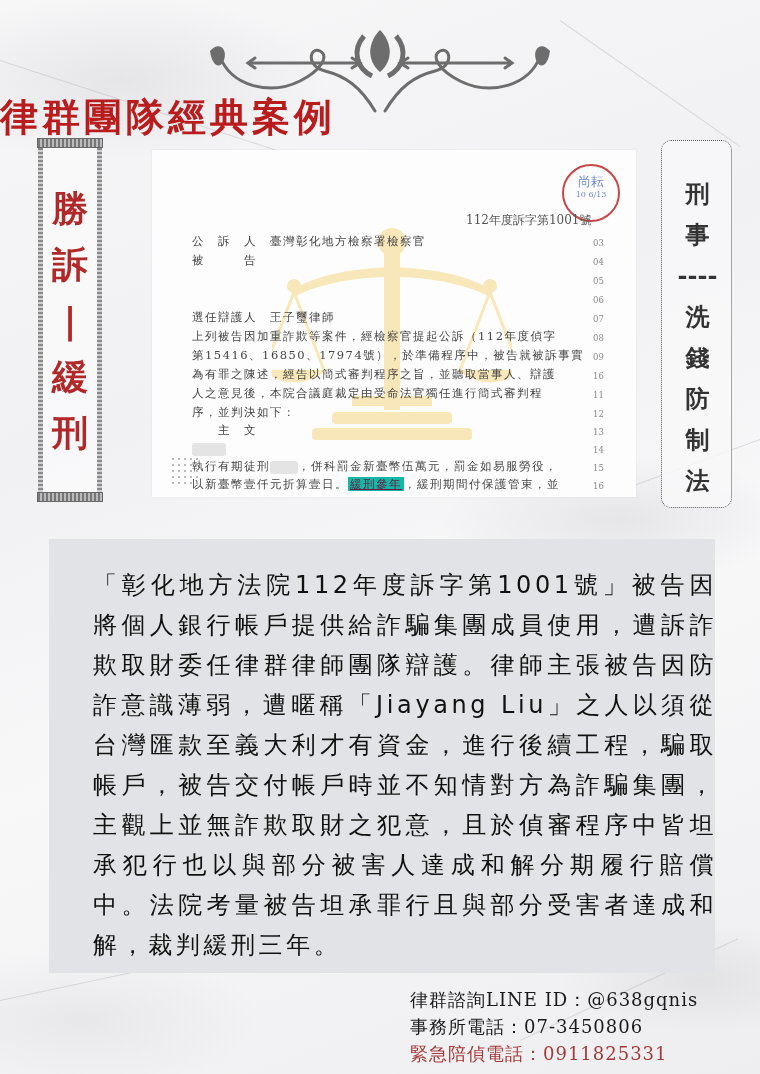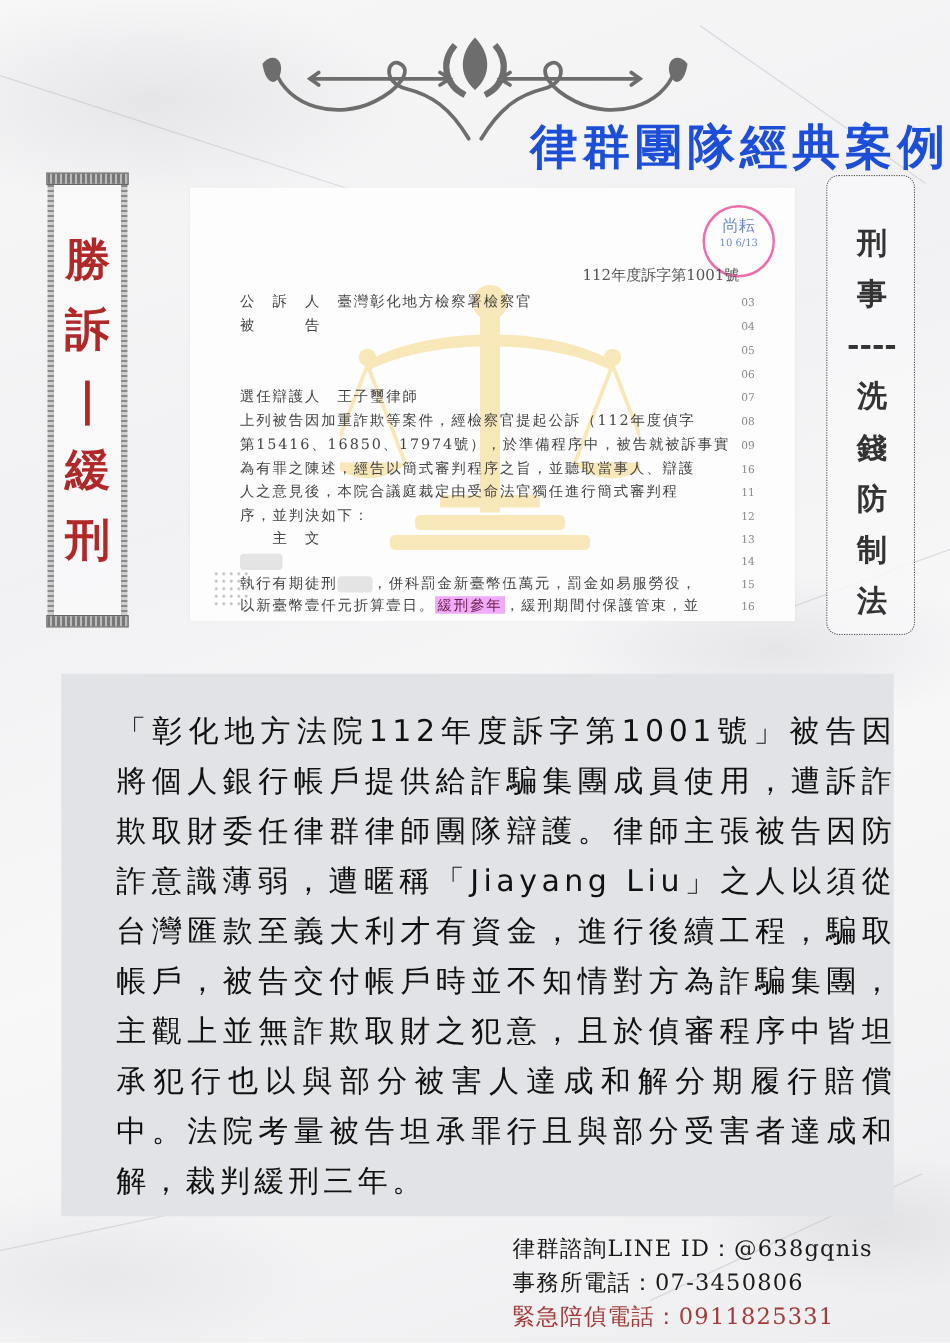--- a/index.html
+++ b/index.html
@@ -15,22 +15,22 @@
       linear-gradient(160deg, #f7f7f8 0%, #f1f1f3 35%, #f8f8f9 60%, #eeeef0 100%);
   }
   .marble-vein {
     position: absolute; height: 1px; background: rgba(170,170,178,0.35);
     transform-origin: left center;
   }
 
   
   .ornament { position: absolute; left: 200px; top: 26px; width: 360px; height: 90px; }
   .page-title {
-    position: absolute; left: 0; top: 92px; width: 760px; text-align: right;
-    font-size: 38px; font-weight: bold; color: #1d4ed8; letter-spacing: 4px;
+    position: absolute; left: 0; top: 92px; width: 760px; text-align: left;
+    font-size: 38px; font-weight: bold; color: #b91c1c; letter-spacing: 4px;
     font-family: "DejaVu Serif", serif;
   }
 
   
   .left-frame {
     position: absolute; left: 40px; top: 140px; width: 60px; height: 360px;
     border-left: 3px double #8a8a8a; border-right: 3px double #8a8a8a;
     background: rgba(250,250,251,0.8);
   }
   .left-frame .cap {
@@ -69,25 +69,25 @@
   .doc .scale { position: absolute; left: 120px; top: 70px; width: 240px; height: 220px; opacity: 0.6; }
   .doc-line {
     position: absolute; left: 40px; font-size: 11.5px; color: #444; white-space: nowrap;
     letter-spacing: 1.5px;
   }
   .doc-num { position: absolute; left: 441px; font-size: 8.5px; color: #888; font-family: "DejaVu Serif", serif; }
   .doc-title { position: absolute; left: 0; top: 40px; width: 484px; text-align: center; font-size: 14px; color: #555; letter-spacing: 2px; }
   .doc-caseno { position: absolute; left: 302px; top: 62px; font-size: 12px; color: #555; margin-left: 12px; }
   .stamp {
     position: absolute; left: 410px; top: 14px; width: 58px; height: 58px; border-radius: 50%;
-    border: 2px solid #ec4899; color: #4a6cbb; text-align: center; font-size: 13px; line-height: 1.2;
+    border: 2px solid #b91c1c; color: #4a6cbb; text-align: center; font-size: 13px; line-height: 1.2;
     padding-top: 8px; opacity: 0.8;
   }
   .redact { display: inline-block; background: #e4e4e4; border-radius: 3px; height: 13px; vertical-align: middle; }
-  .hl { background: #f0abfc; color: #6a1a42; padding: 0 2px; }
+  .hl { background: #14b8a6; color: #6a1a42; padding: 0 2px; text-decoration: underline; }
   .dots {
     position: absolute; left: 18px; top: 306px; width: 30px; height: 30px;
     background-image: radial-gradient(#bbb 1px, transparent 1.3px); background-size: 6px 6px;
   }
 
   
   .summary {
     position: absolute; left: 49px; top: 539px; width: 666px; height: 434px;
     background: #e2e3e6;
   }

